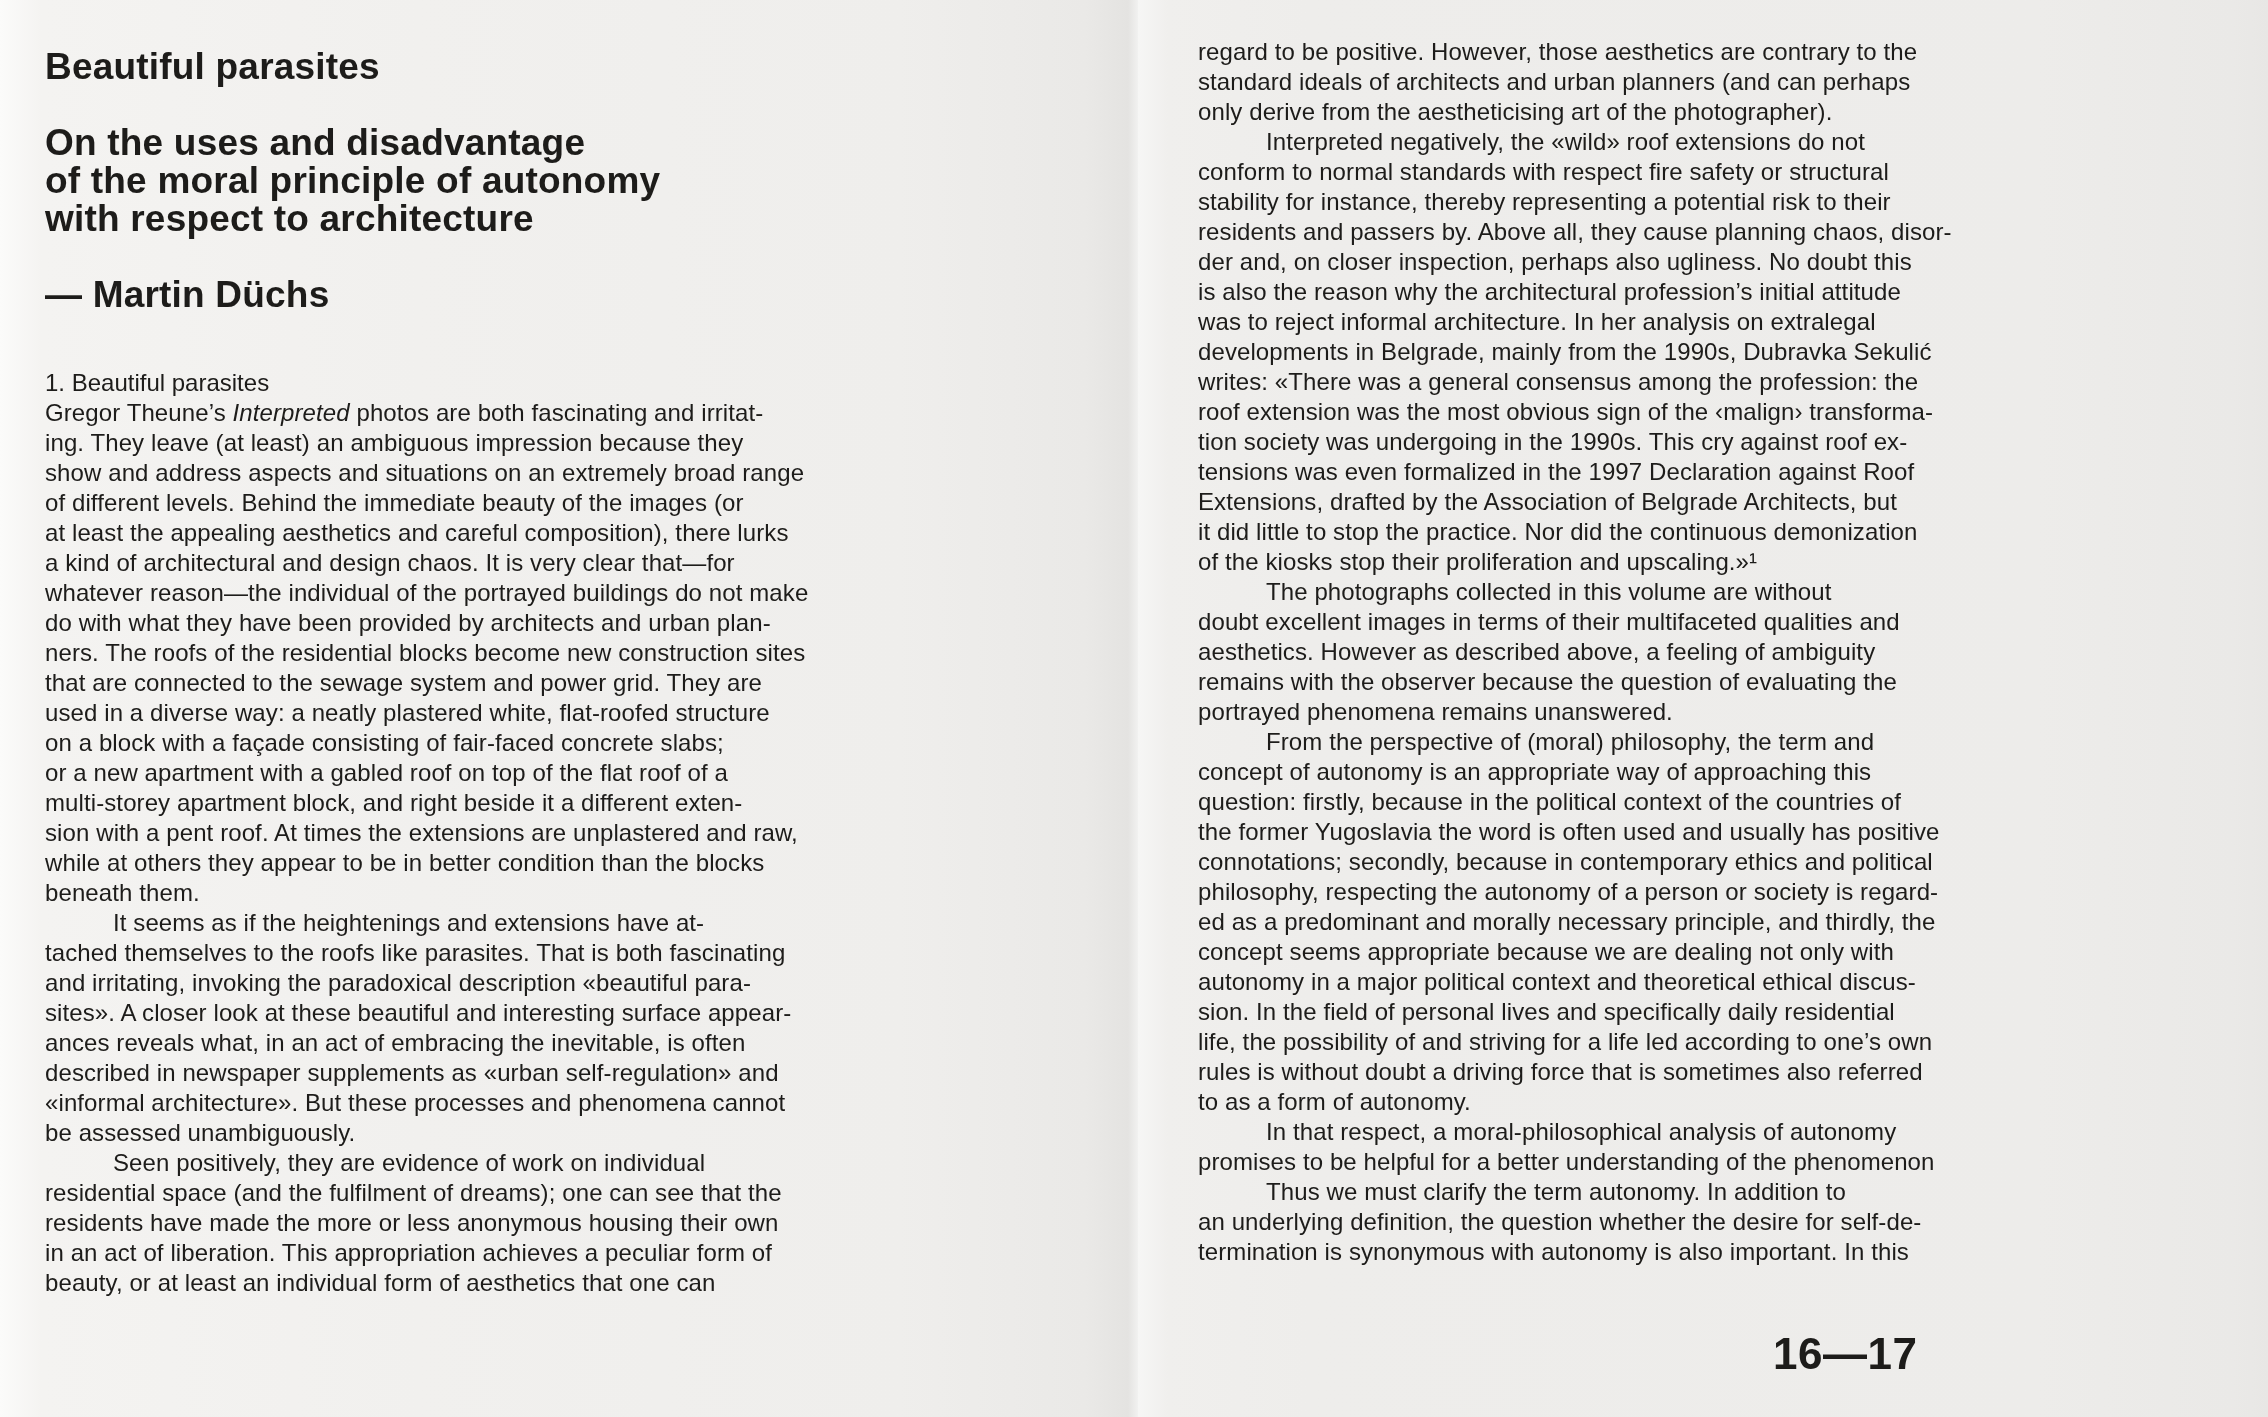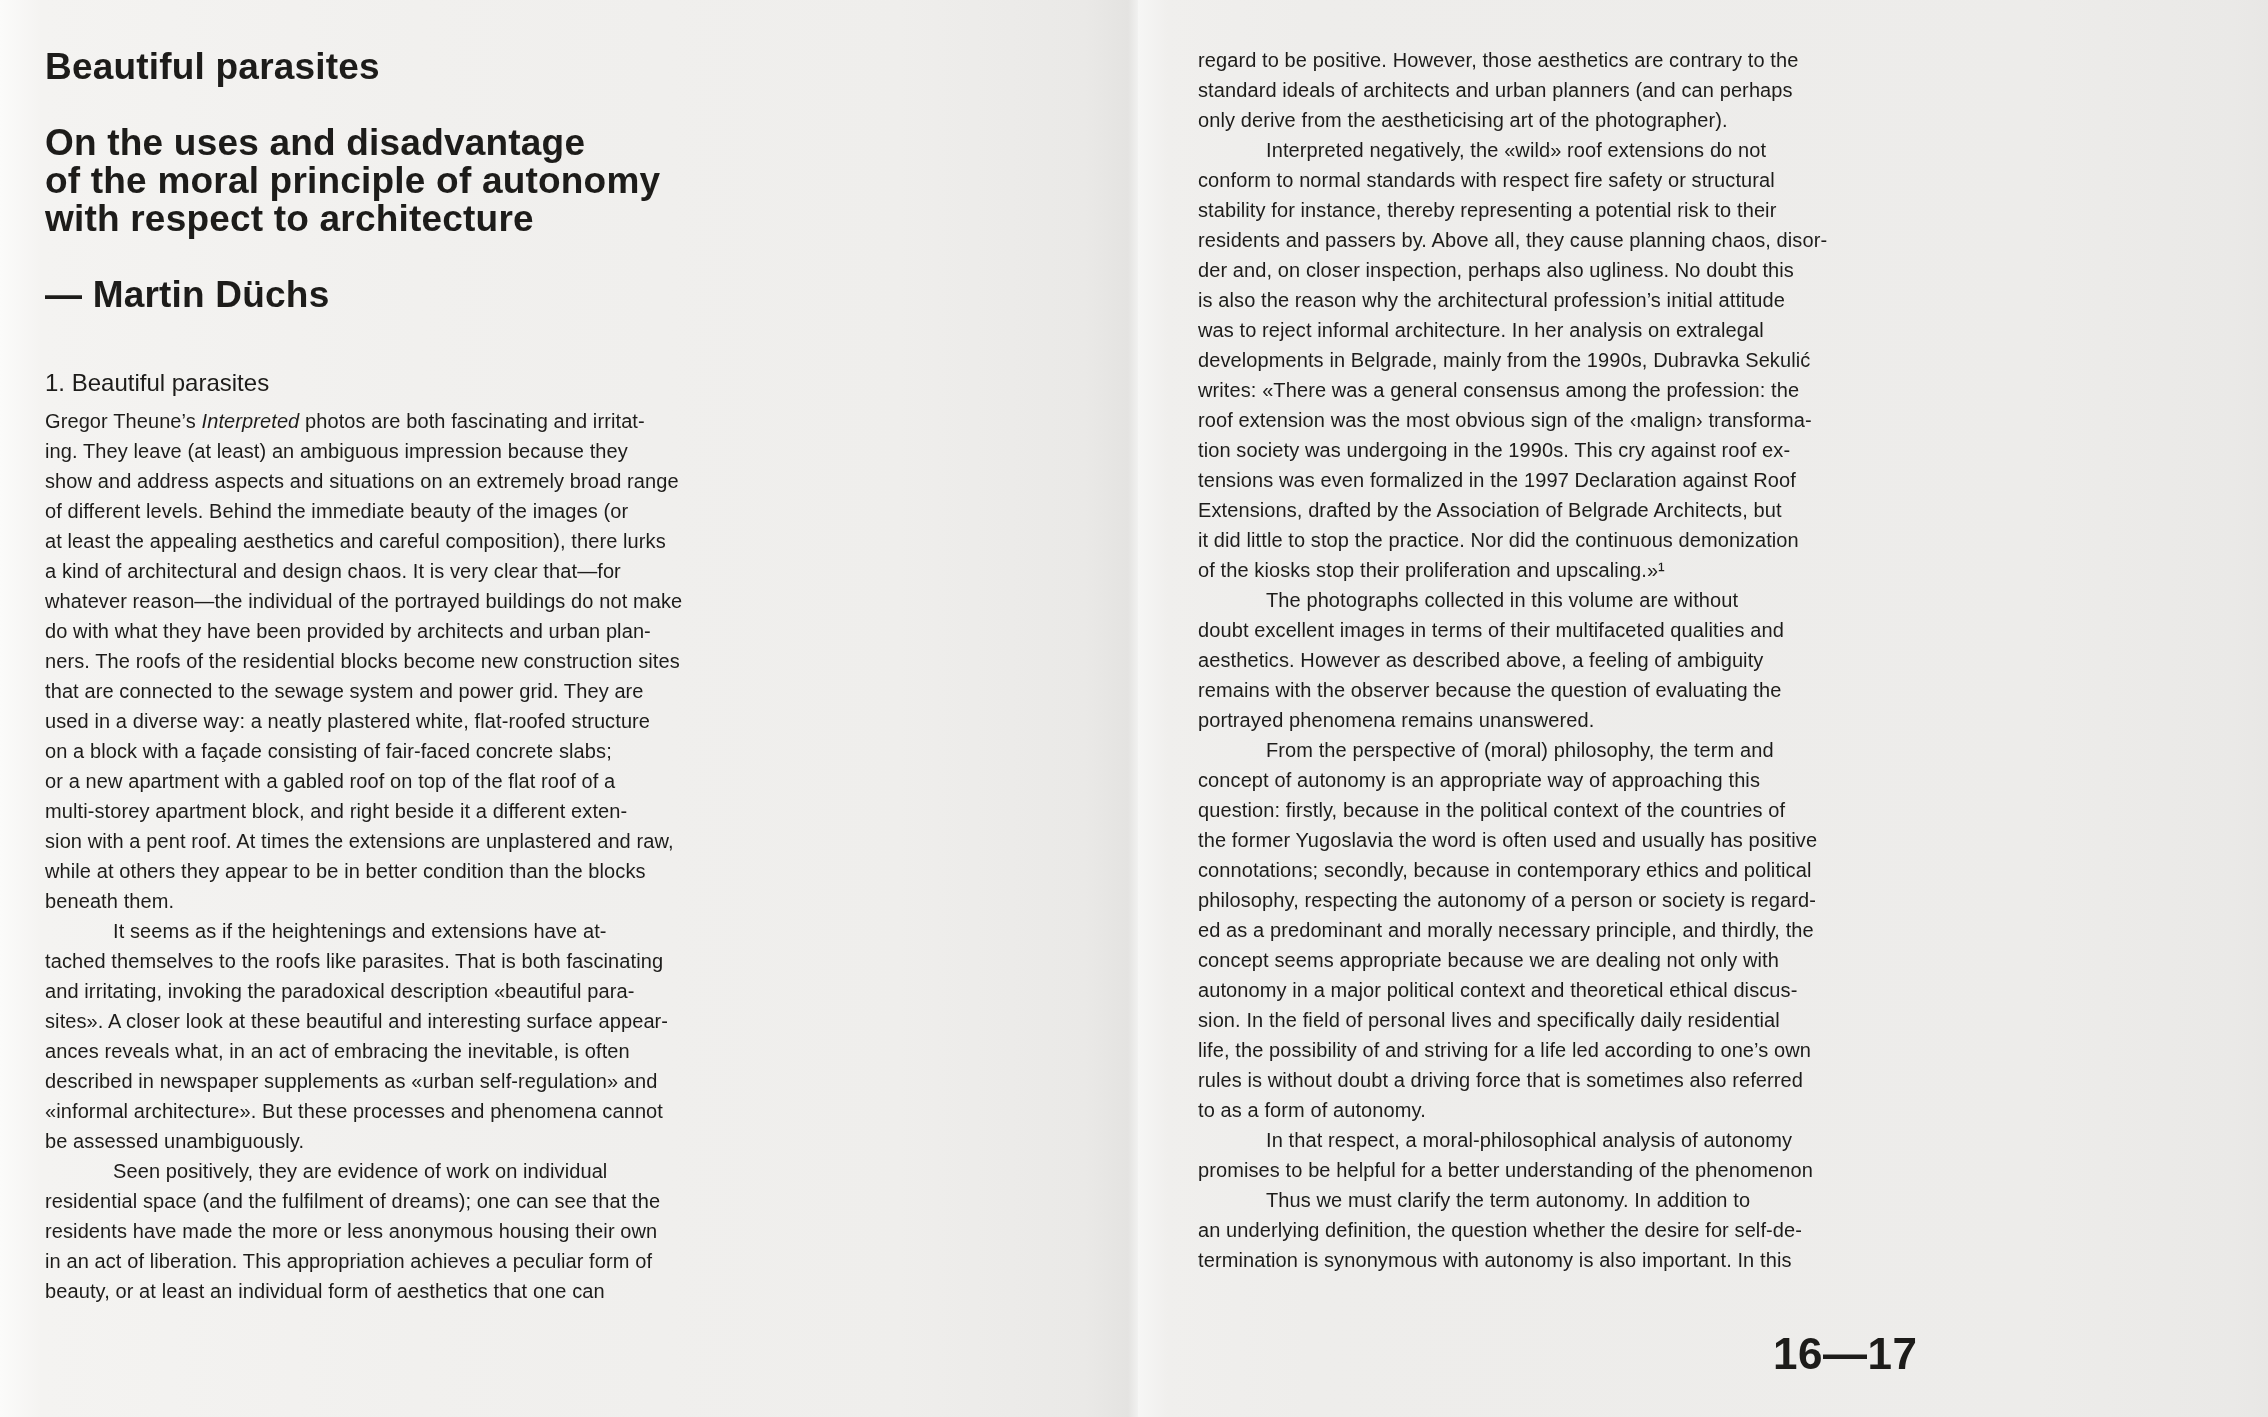--- a/index.html
+++ b/index.html
@@ -45,24 +45,23 @@
   }
   .doc-subtitle { margin-top: 38px; }
   .doc-author   { margin-top: 38px; }
   .section-heading {
     font-size: 24px;
     line-height: 30px;
     font-weight: normal;
     margin-top: 54px;
   }
   .body-text {
-    font-size: 20px;
+    font-size: 24px;
     line-height: 30px;
     letter-spacing: 0.1px;
-    margin-top: 8px;
   }
   .para { margin: 0; }
   .line { white-space: nowrap; }
   .para.indent .line:first-child { text-indent: 68px; }
   .italic { font-style: italic; }
   .page-number {
     position: absolute;
     top: 1332px;
     left: 635px;
     font-size: 44px;

